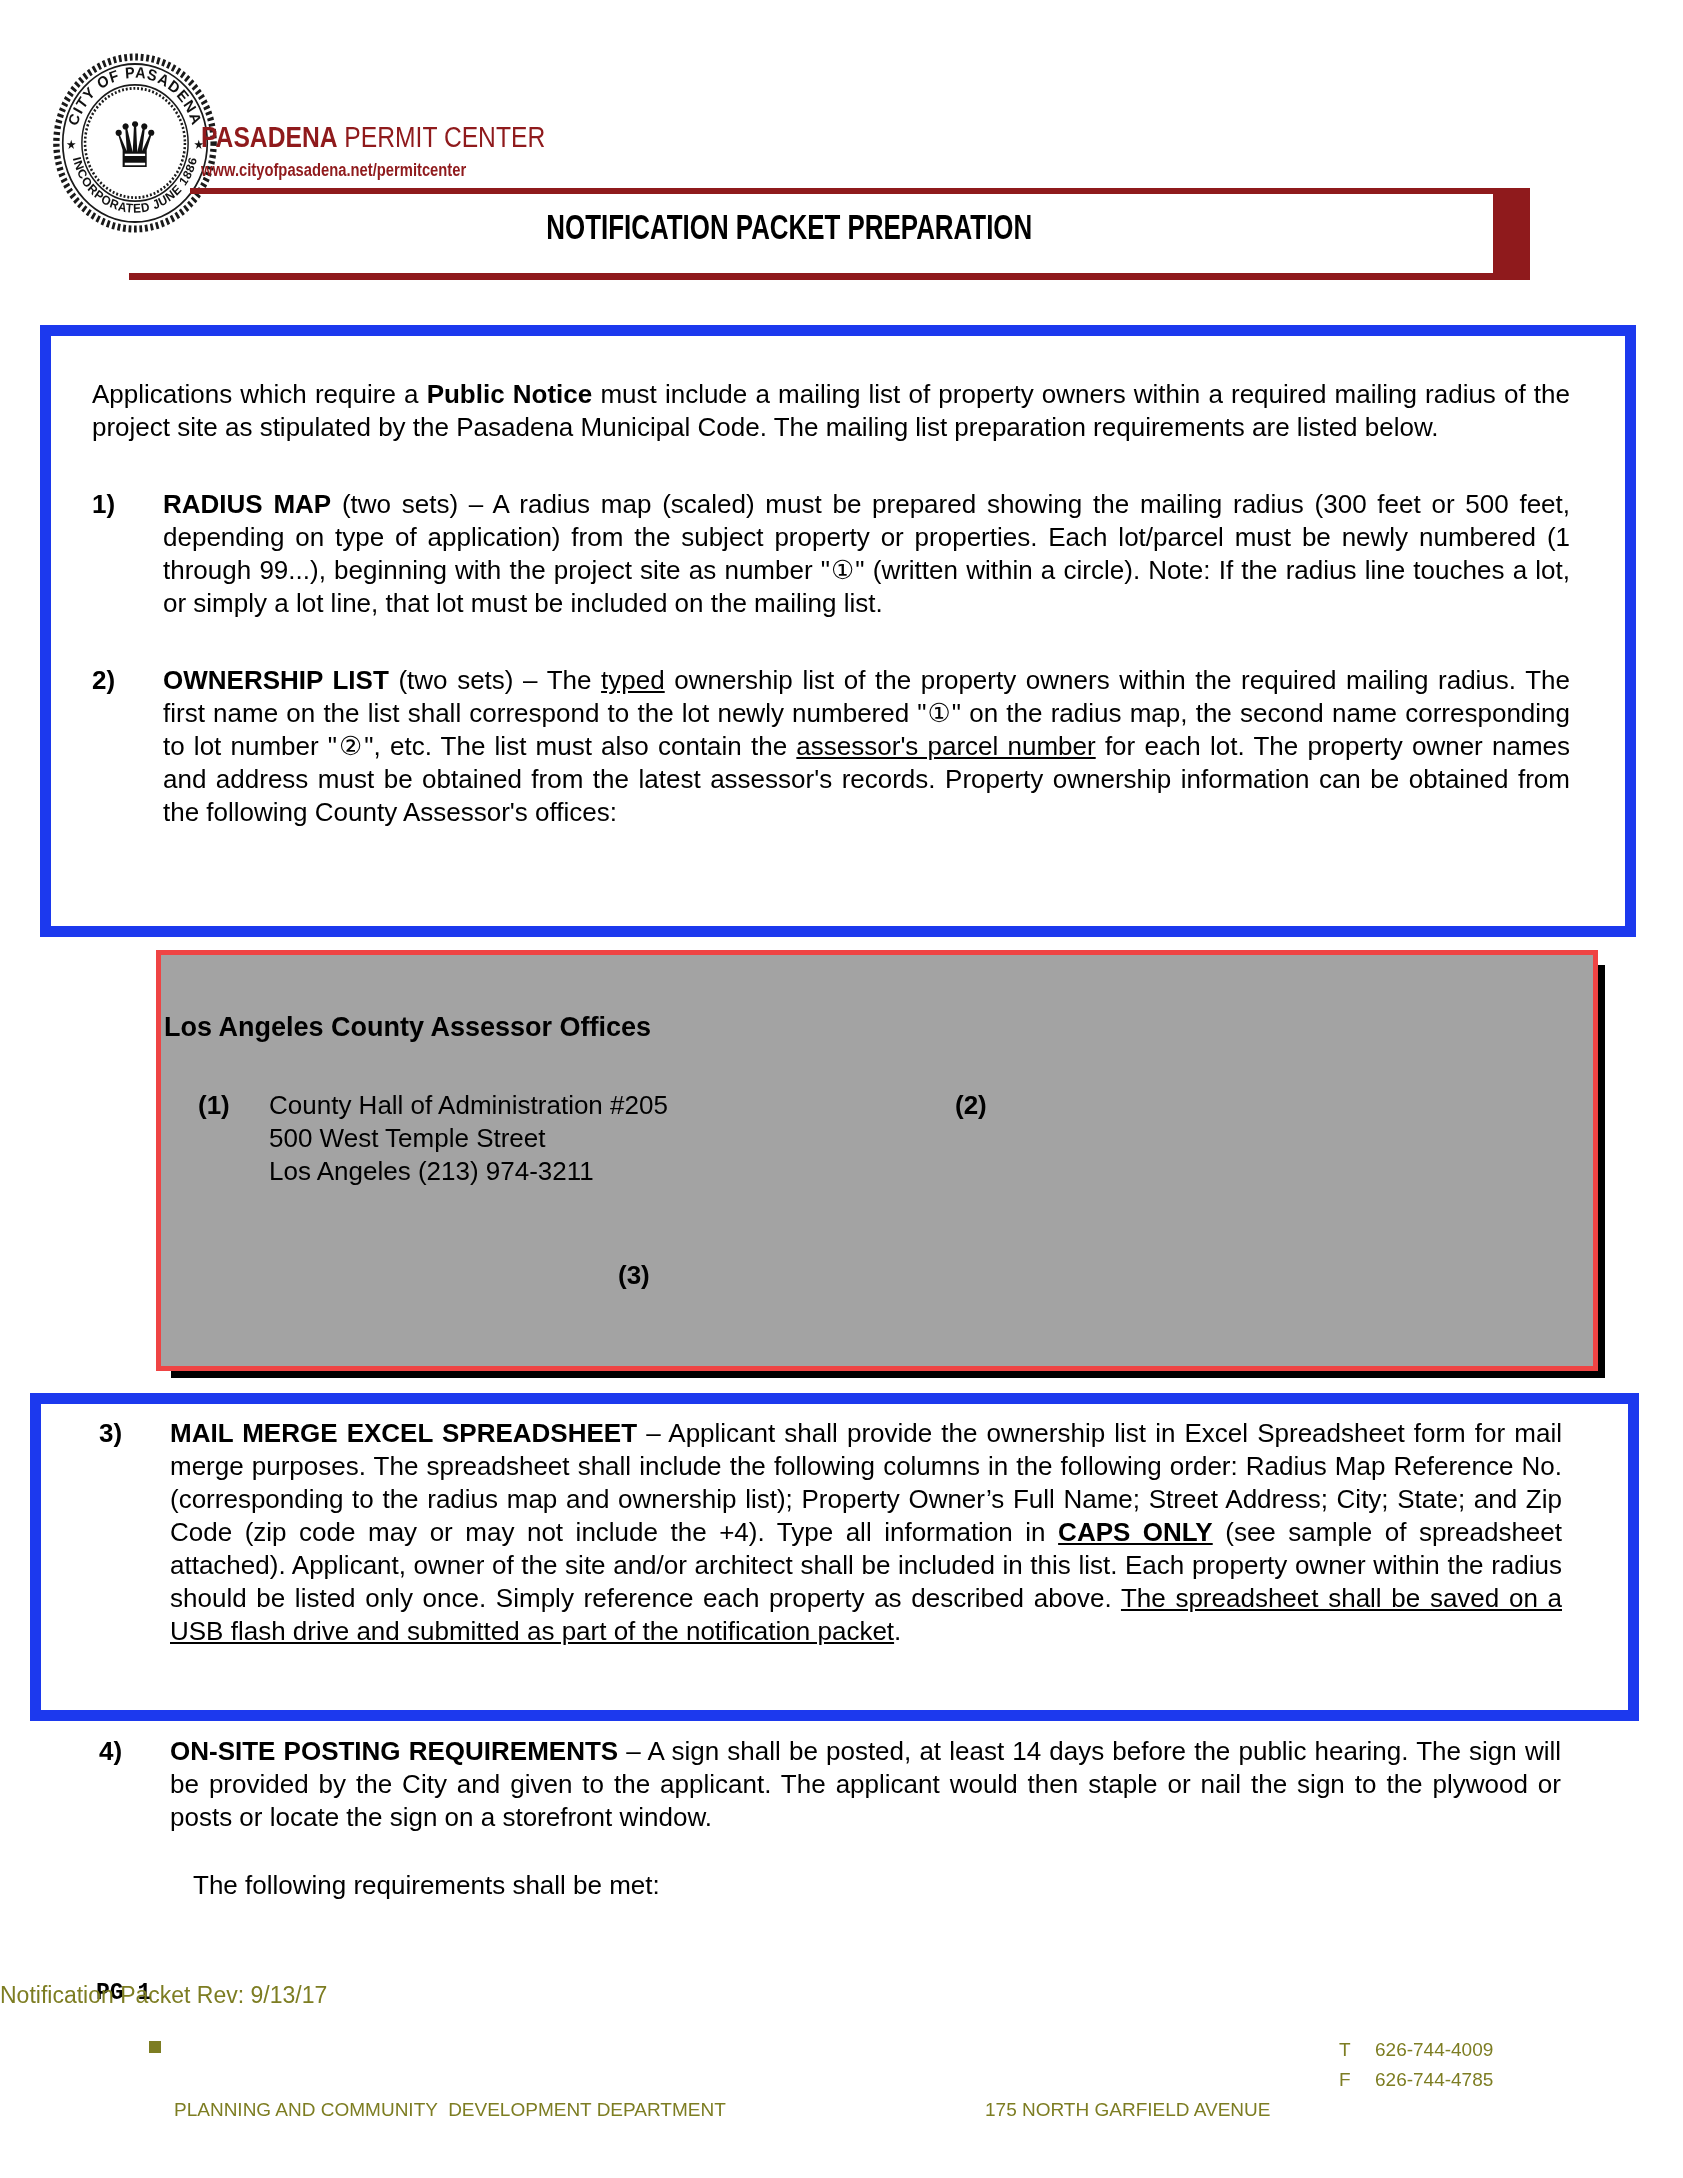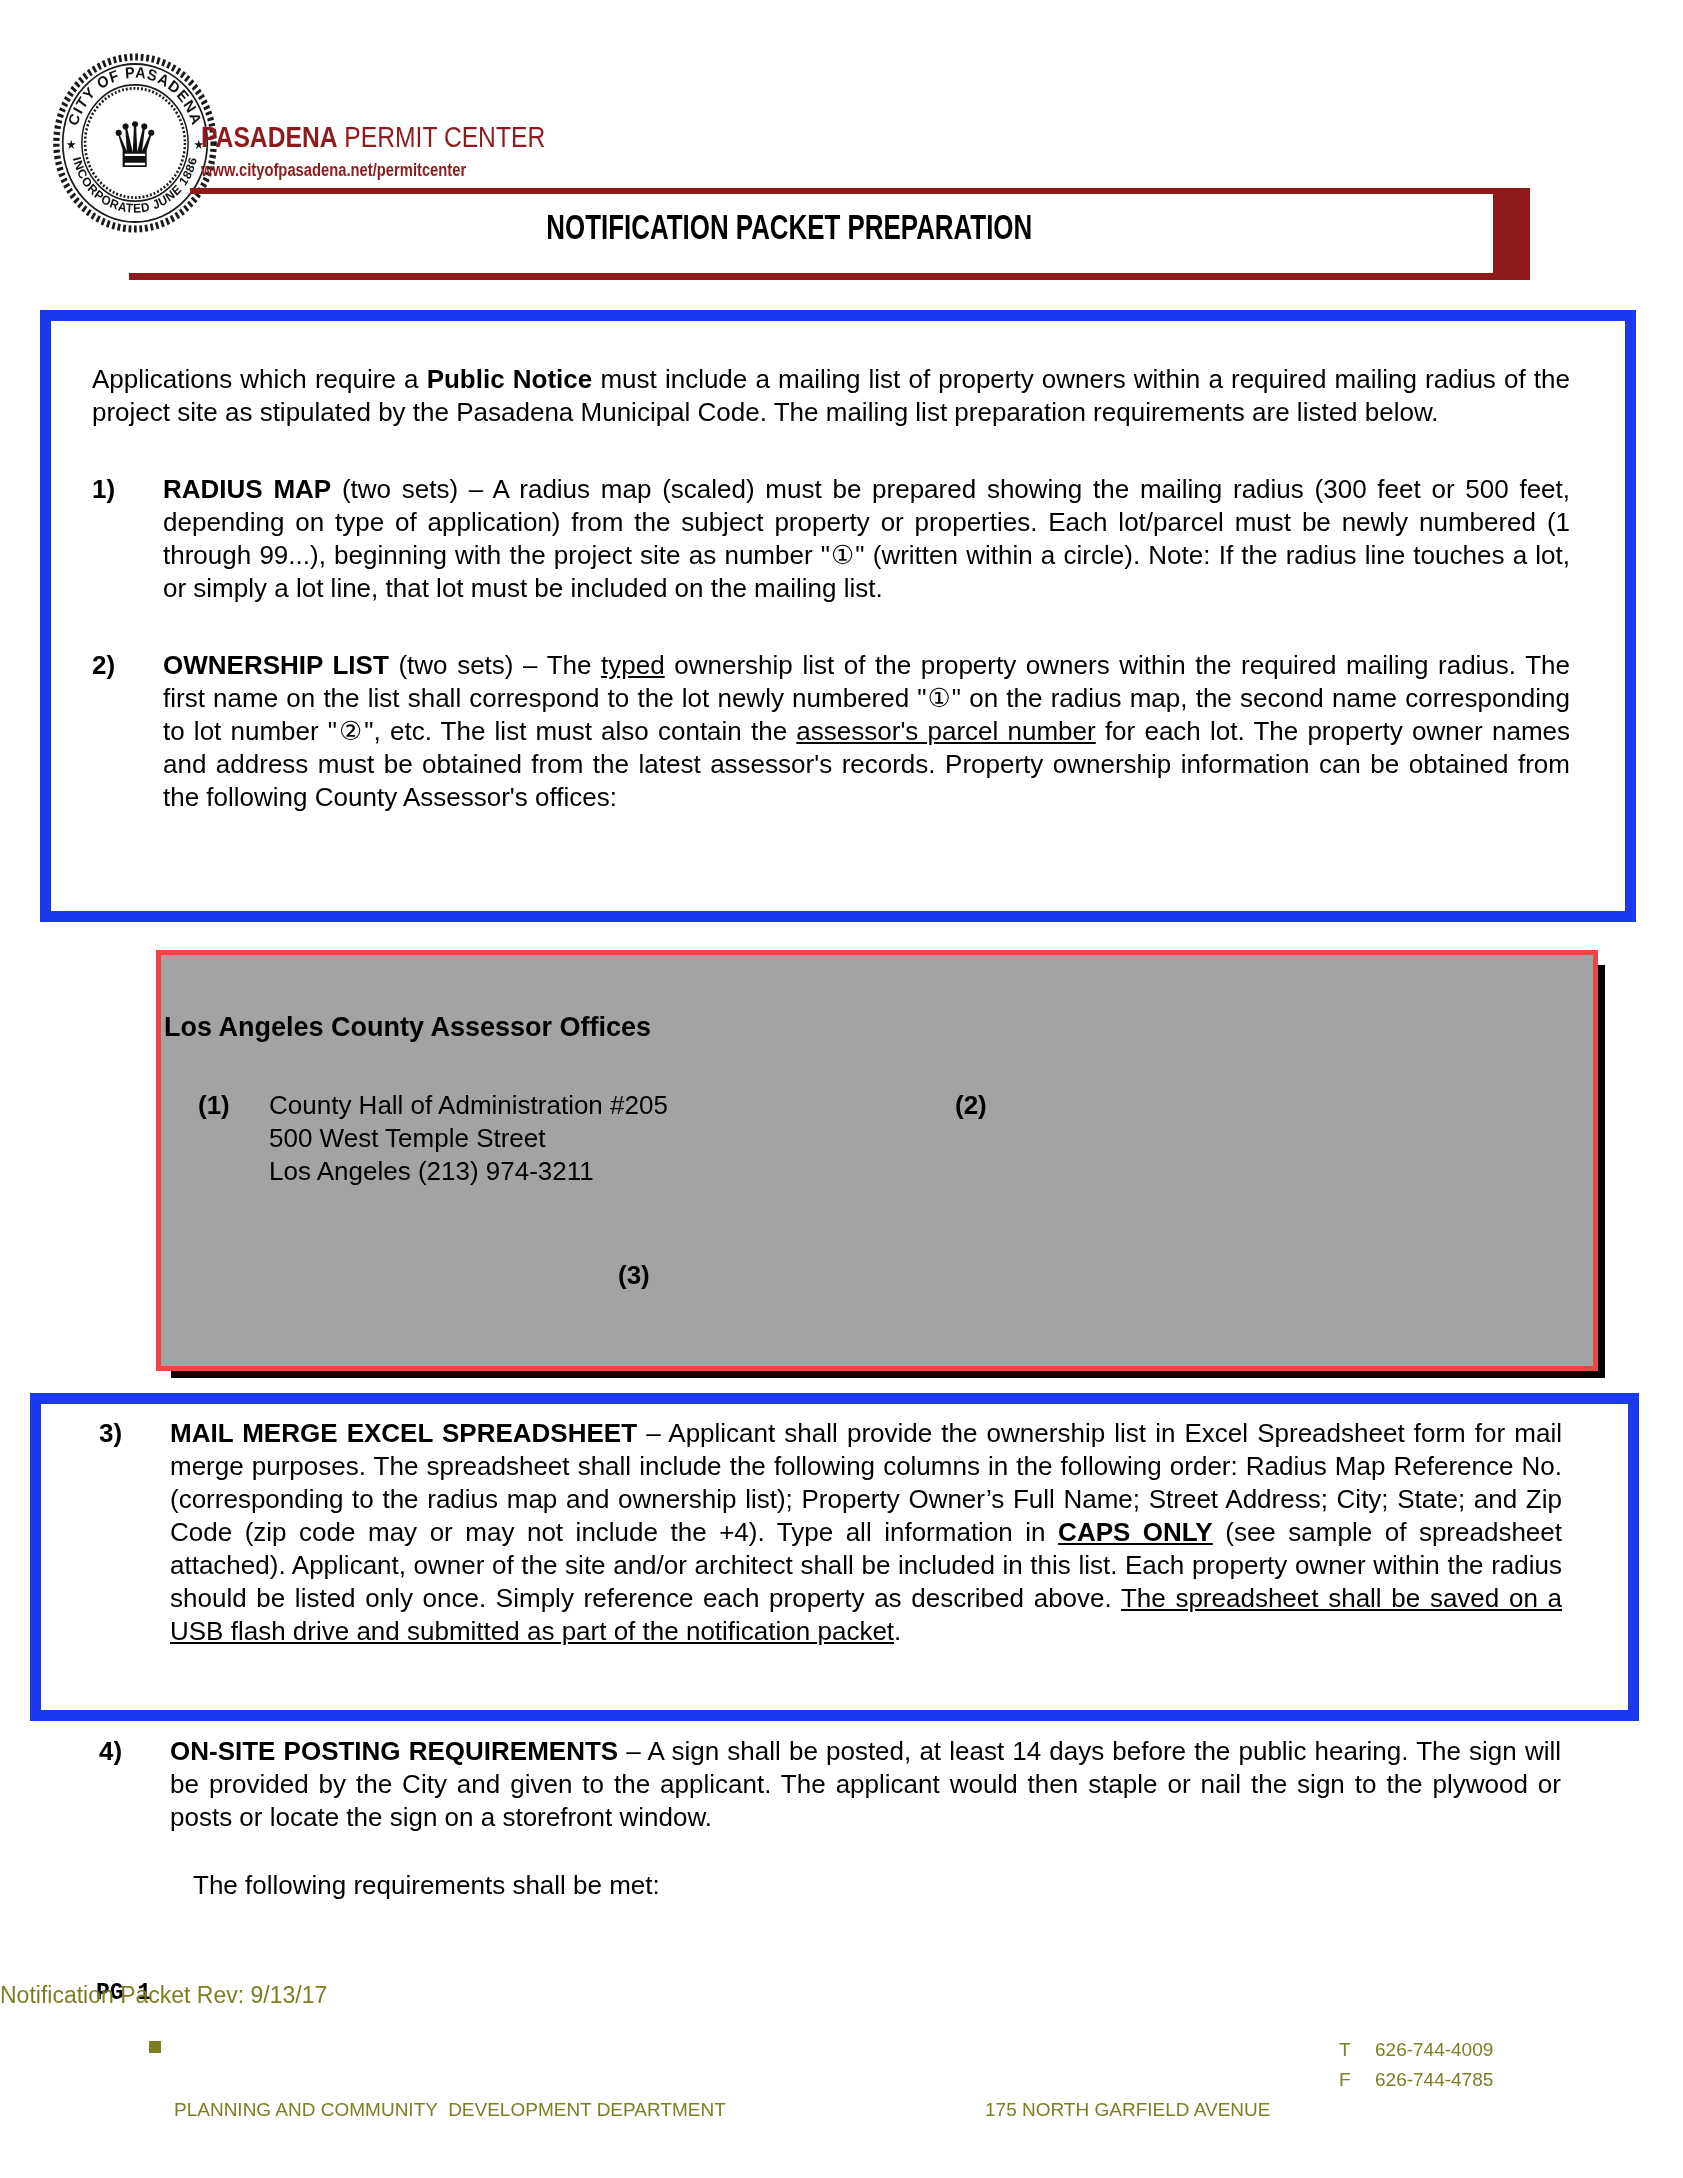--- a/index.html
+++ b/index.html
@@ -40,21 +40,21 @@
   
   .doc-text{font-size:26px;line-height:33px;text-align:justify;}
   .b{font-weight:bold;}
   .u{text-decoration:underline;margin-top:14px;}
   .i{}
   .item{display:flex;margin-top:44px;}
   .num{width:71px;flex:none;font-weight:bold;font-size:26px;line-height:33px;}
   .body{flex:1;}
   
   .notice-box{
-    position:absolute;left:40px;top:310px;width:1596px;height:612px;
+    position:absolute;left:40px;top:325px;width:1596px;height:612px;
     border:11px solid var(--border-blue);box-sizing:border-box;
     padding:16px 55px 0 41px;background:#fff;
   }
   .assessor-box{
     position:absolute;left:156px;top:950px;width:1442px;height:421px;
     border:5px solid #ef4444;box-sizing:border-box;background:#a3a3a3;
     box-shadow:11px 11px 0 -4px #000;
   }
   .assessor-title{margin:57px 0 0 3px;font-size:27px;font-weight:bold;}
   .offices-row{display:flex;margin-top:46px;padding-left:37px;}

